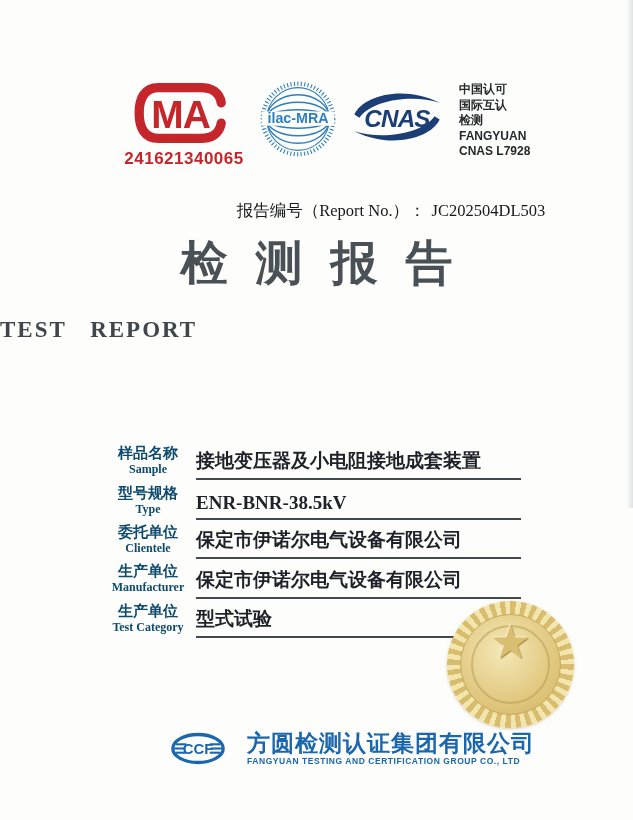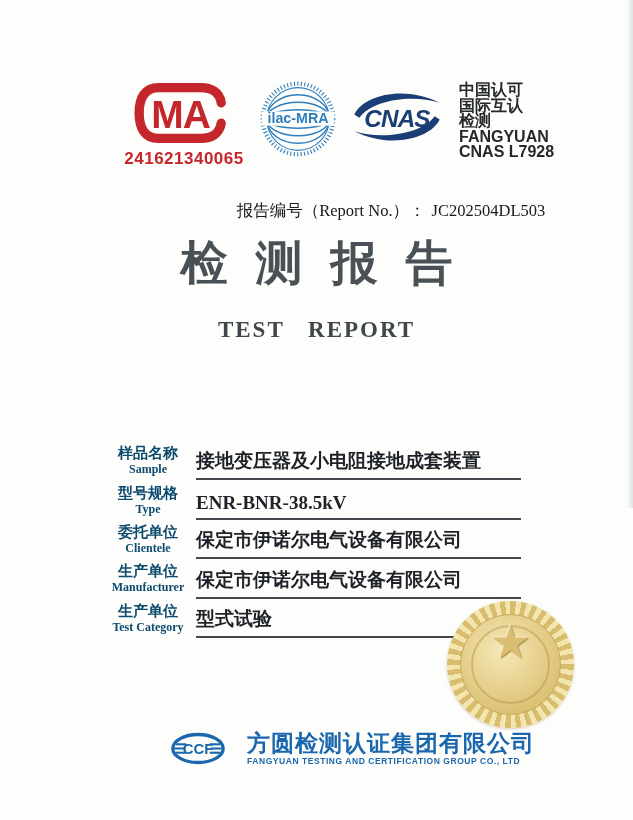--- a/index.html
+++ b/index.html
@@ -12,32 +12,32 @@
     background:linear-gradient(to left,#dfe3e3,rgba(255,255,255,0));}
 
   
   .cma-block{position:absolute;left:122px;top:80px;width:124px;text-align:center;}
   .cma-number{color:#c5262c;font-family:"Liberation Sans",sans-serif;
     font-weight:bold;font-size:17px;letter-spacing:.5px;margin-top:-1px;}
   .ilac-block{position:absolute;left:256px;top:76px;}
   .cnas-block{position:absolute;left:351px;top:86px;}
   .accred-block{position:absolute;left:459px;top:82px;
     font-family:"Liberation Sans",sans-serif;font-weight:bold;
-    font-size:16px;line-height:15.5px;color:#26292c;}
+    font-size:12px;line-height:15.5px;color:#26292c;}
 
   
   .report-line{position:absolute;top:200px;left:391px;transform:translateX(-50%);
     white-space:nowrap;font-size:16.5px;color:#17191c;}
   .report-line .val{margin-left:6px;}
 
   
   .title-zh{position:absolute;top:232px;left:0;width:100%;text-align:center;
     font-size:47px;font-weight:bold;color:#4a5156;
     letter-spacing:28px;padding-left:28px;box-sizing:border-box;}
-  .title-en{position:absolute;top:317px;left:0;width:100%;text-align:center;
+  .title-en{position:absolute;top:317px;left:0;width:100%;text-align:left;
     font-size:23px;font-weight:bold;color:#40474c;
     letter-spacing:2px;word-spacing:16px;}
 
   
   .info-table{position:absolute;left:100px;top:441px;width:421px;}
   .info-row{display:flex;height:39.4px;}
   .info-label{width:96px;display:flex;flex-direction:column;
     justify-content:center;align-items:center;color:#0c4a6e;}
   .info-label .zh{font-size:15px;font-weight:bold;line-height:17px;}
   .info-label .en{font-size:12px;font-weight:bold;line-height:14px;}

